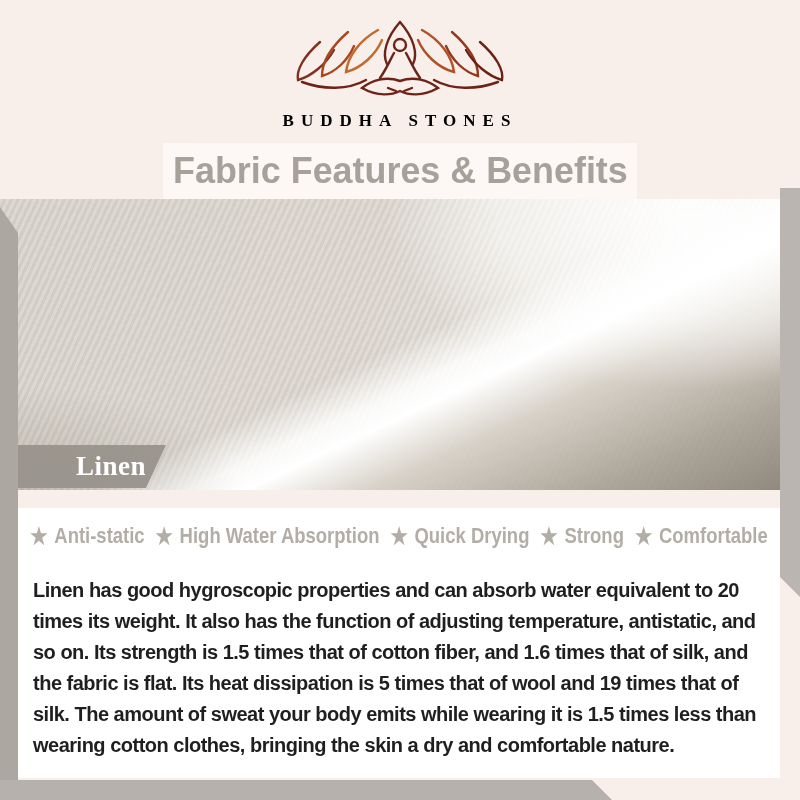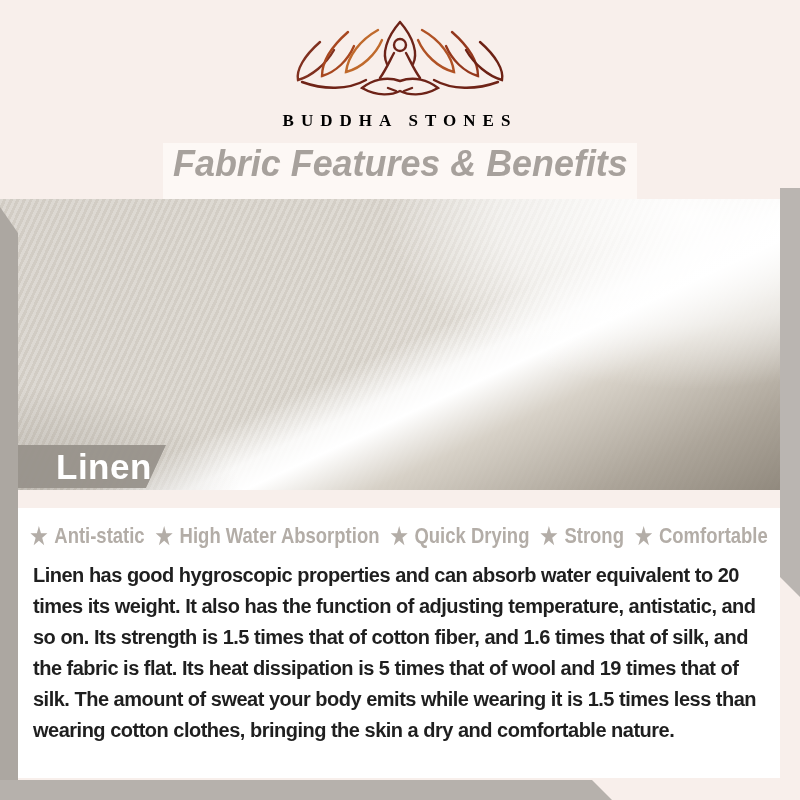--- a/index.html
+++ b/index.html
@@ -11,21 +11,21 @@
   
   .brand { position:absolute; top:18px; left:0; width:800px; text-align:center; }
   .brand svg { display:block; margin:0 auto; }
   .brand-name {
     margin-top:1px; font-family:"Liberation Serif", serif;
     font-size:17px; letter-spacing:7px; color:#000000; font-weight:600;
   }
   
   .title-band {
     position:absolute; left:163px; top:143px; width:474px; height:56px;
-    background:#fdf8f5; display:flex; justify-content:center;font-style:italic;
+    background:#fdf8f5; display:flex; align-items:center; justify-content:center;
   }
   .title-band h1 {
     margin:0; font-size:37px; font-weight:bold; color:#a7a19c;
     transform:scaleX(.97); white-space:nowrap; letter-spacing:0;
   }
   
   .photo {
     position:absolute; left:0; top:199px; width:800px; height:291px;
     background:
       radial-gradient(420px 240px at 86% 6%, rgba(255,255,255,.95), rgba(255,255,255,.55) 45%, rgba(255,255,255,0) 72%),
@@ -37,21 +37,21 @@
       linear-gradient(100deg, #d6d1c9 0%, #d9d4cc 45%, #e7e3dc 72%, #efece6 100%);
   }
   
   .fabric-tag {
     position:absolute; left:18px; top:445px; width:148px; height:43px;
     background:rgba(152,146,139,.95);
     clip-path:polygon(0 0, 148px 0, 128px 43px, 0 43px);
     display:flex; align-items:center;
   }
   .fabric-tag span {
-    padding-left:38px; color:#ffffff; font-weight:bold; font-size:35px; letter-spacing:.5px;
+    padding-left:58px; color:#ffffff; font-weight:bold; font-size:27px; letter-spacing:.5px;font-family:Liberation Serif, serif;
   }
   
   .ribbon { position:absolute; background:#b6b1ac; }
   .ribbon-left  { left:0; top:207px; width:18px; height:593px;
                   clip-path:polygon(0 0, 18px 26px, 18px 593px, 0 593px); background:#aca7a1; }
   .ribbon-right { left:780px; top:188px; width:20px; height:409px;
                   clip-path:polygon(0 0, 20px 0, 20px 409px, 0 389px); background:#bab5b1; }
   .ribbon-bottom{ left:0; top:780px; width:612px; height:20px;
                   clip-path:polygon(0 0, 592px 0, 612px 20px, 0 20px); }
   
@@ -60,21 +60,21 @@
     background:#ffffff;
   }
   .features-row {
     margin-top:15px; display:flex; justify-content:center; align-items:center;
     gap:13px; white-space:nowrap; transform:scaleX(.84); transform-origin:center;
     color:#b3ada7; font-weight:bold; font-size:22px;
   }
   .feature-item { display:flex; align-items:center; gap:8px; }
   .feature-item .star { font-size:23px; line-height:1; }
   .description {
-    margin:11px 14px 0 15px; font-size:20px; font-weight:700;
+    margin:26px 14px 0 15px; font-size:20px; font-weight:700;
     line-height:31px; color:#1f1f1f; letter-spacing:-0.5px; text-align:left;
   }
 </style>
 </head>
 <body>
 
 <div class="canvas">
 
   <header class="brand">
     <svg width="230" height="92" viewBox="0 0 220 92" fill="none" stroke-width="2.4" stroke-linecap="round">

